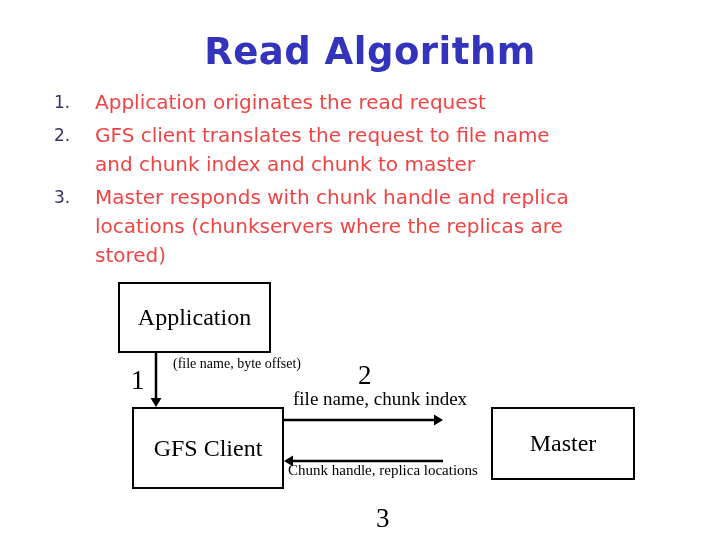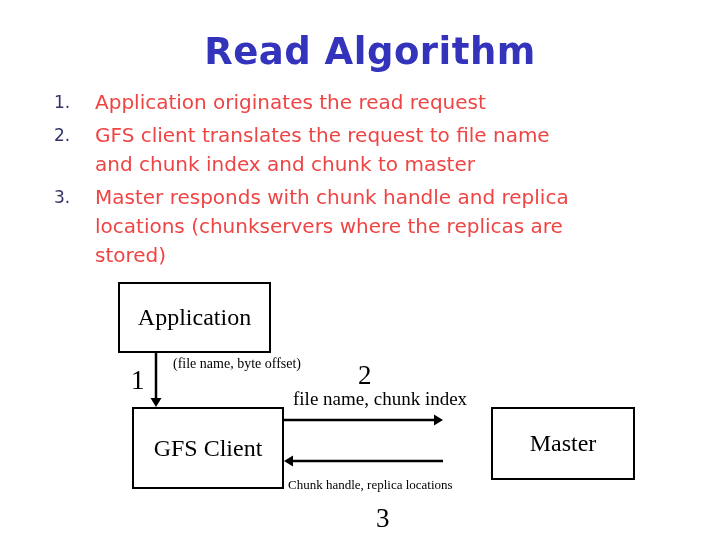--- a/index.html
+++ b/index.html
@@ -77,21 +77,21 @@
     position: absolute;
     font-family: "Liberation Serif", "DejaVu Serif", serif;
     color: #000000;
     white-space: nowrap;
   }
   .step-num { font-size: 27px; }
   .lbl-step1 { left: 131px; top: 365px; }
   .lbl-arrow1 { left: 173px; top: 356px; font-size: 14px; }
   .lbl-step2 { left: 358px; top: 360px; }
   .lbl-arrow2 { left: 293px; top: 388px; font-size: 19px; }
-  .lbl-arrow3 { left: 288px; top: 477px; font-size: 13px; }
+  .lbl-arrow3 { left: 288px; top: 462px; font-size: 15px; }
   .lbl-step3 { left: 376px; top: 503px; }
 
   .arrow-layer {
     position: absolute;
     left: 0; top: 0;
     width: 720px; height: 540px;
     pointer-events: none;
   }
 </style>
 </head>

